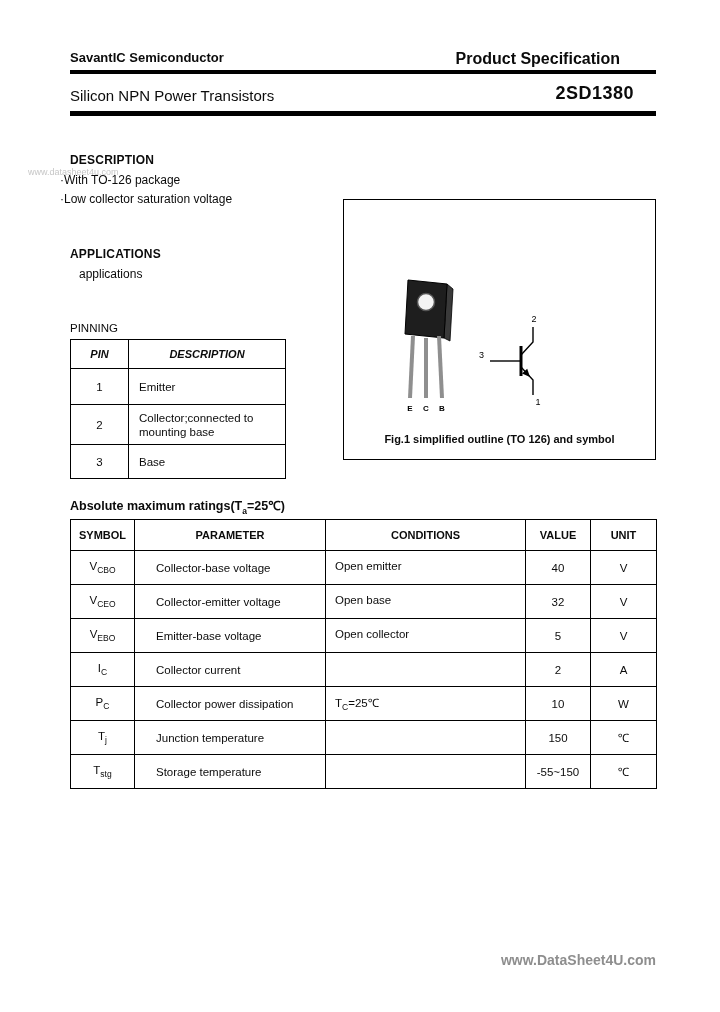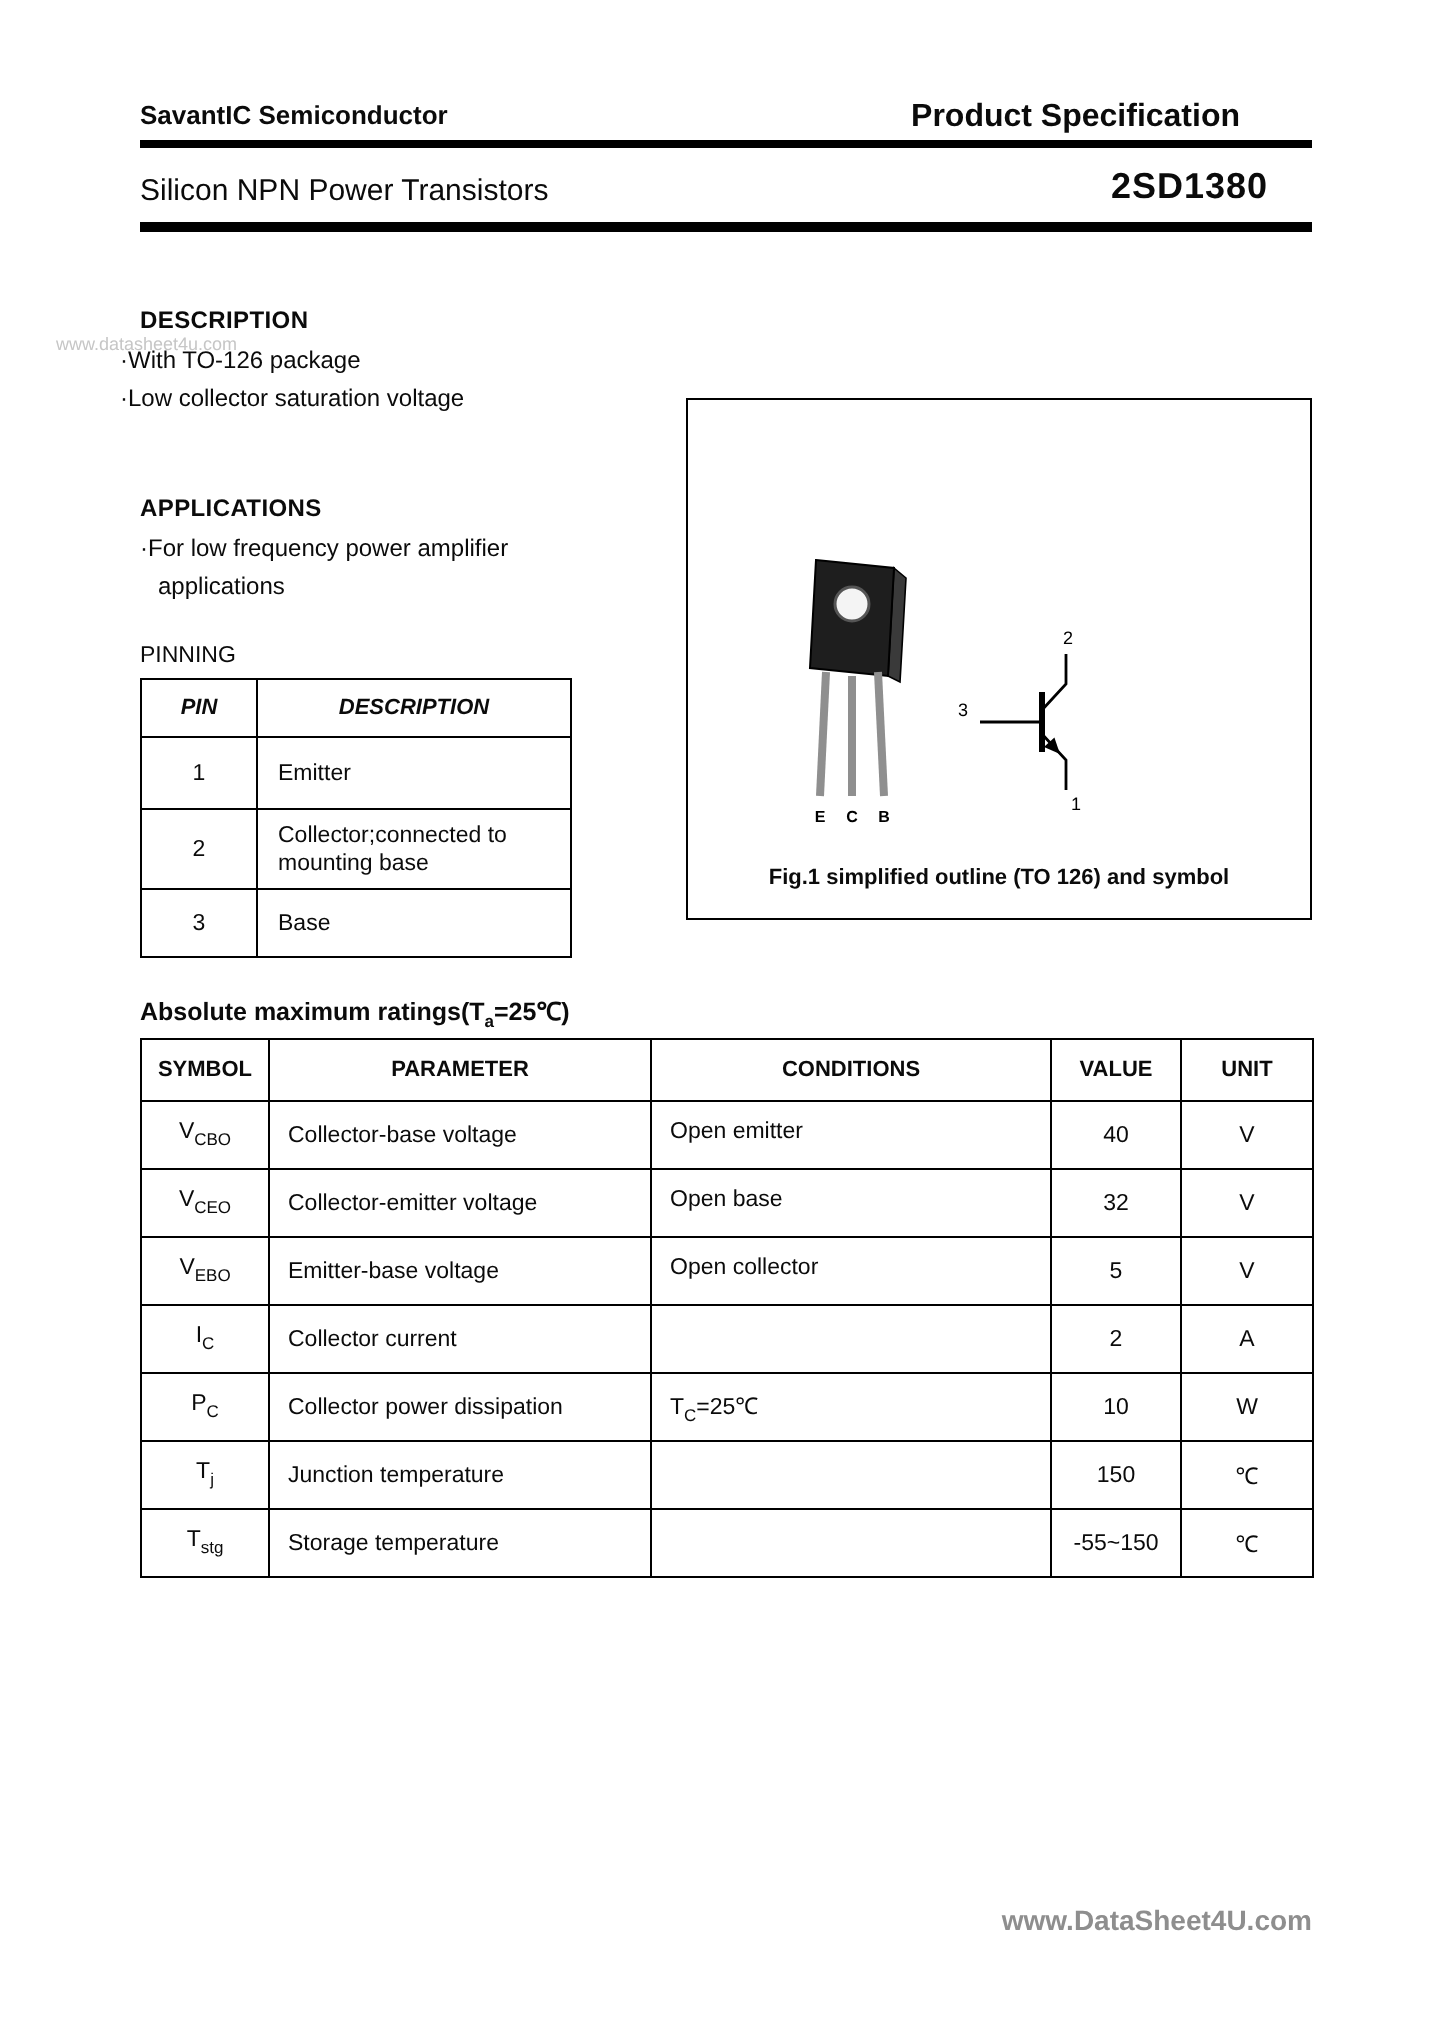--- a/index.html
+++ b/index.html
@@ -43,21 +43,21 @@
   .fig-caption { position:absolute; left:0; right:0; bottom:14px; text-align:center;
                  font-size:11px; font-weight:bold; }
   .fig-svg { position:absolute; left:0; top:8px; }
 
   .ratings-h { left:70px; top:497px; font-size:12.5px; font-weight:bold; }
 
   .ratings-table { left:70px; top:519px; width:586px; font-size:11.5px; }
   .ratings-table th { font-size:11px; font-weight:bold; text-align:center; height:28px; }
   .ratings-table td { height:31px; }
   .ratings-table td.c-sym  { text-align:center; }
-  .ratings-table td.c-par  { text-align:left; padding-left:9px; }
+  .ratings-table td.c-par  { text-align:left; padding-left:21px; }
   .ratings-table td.c-con  { text-align:left; padding-left:9px; }
   .ratings-table td.c-val  { text-align:center; }
   .ratings-table td.c-unit { text-align:center; }
   sub.s { font-size:8.5px; }
 
   .footer-url { right:64px; top:952px; font-size:14px; font-weight:bold; color:#8e8e8e; }
 </style>
 </head>
 <body>
 
@@ -73,21 +73,20 @@
   <div class="abs watermark">www.datasheet4u.com</div>
 
   <div class="abs sec-h desc-h">DESCRIPTION</div>
   <div class="abs desc-list">
     <div>·With TO-126 package</div>
     <div>·Low collector saturation voltage</div>
   </div>
 
   <div class="abs sec-h app-h">APPLICATIONS</div>
   <div class="abs app-list">
-    <div>·For low frequency power amplifier</div>
     <div class="indent">applications</div>
   </div>
 
   <div class="abs pin-h">PINNING</div>
   <table class="abs pin-table">
     <colgroup>
         <col style="width:58px">
         <col style="width:157px">
       </colgroup>
     <tbody>

